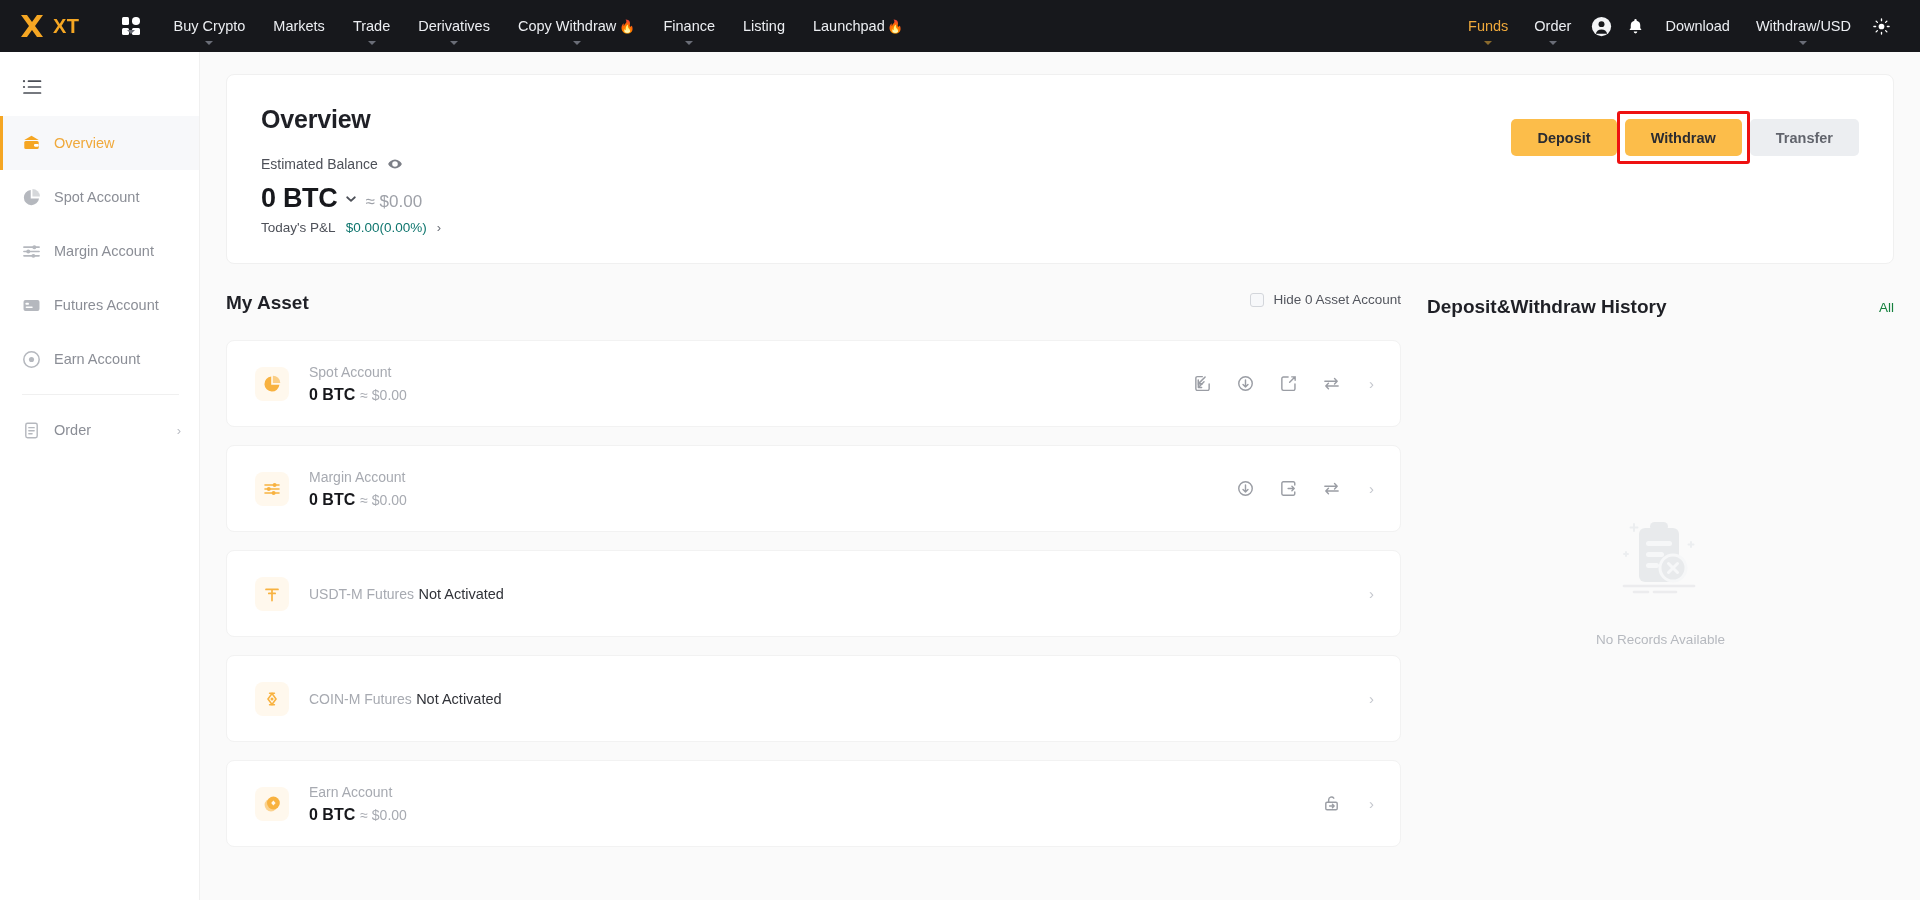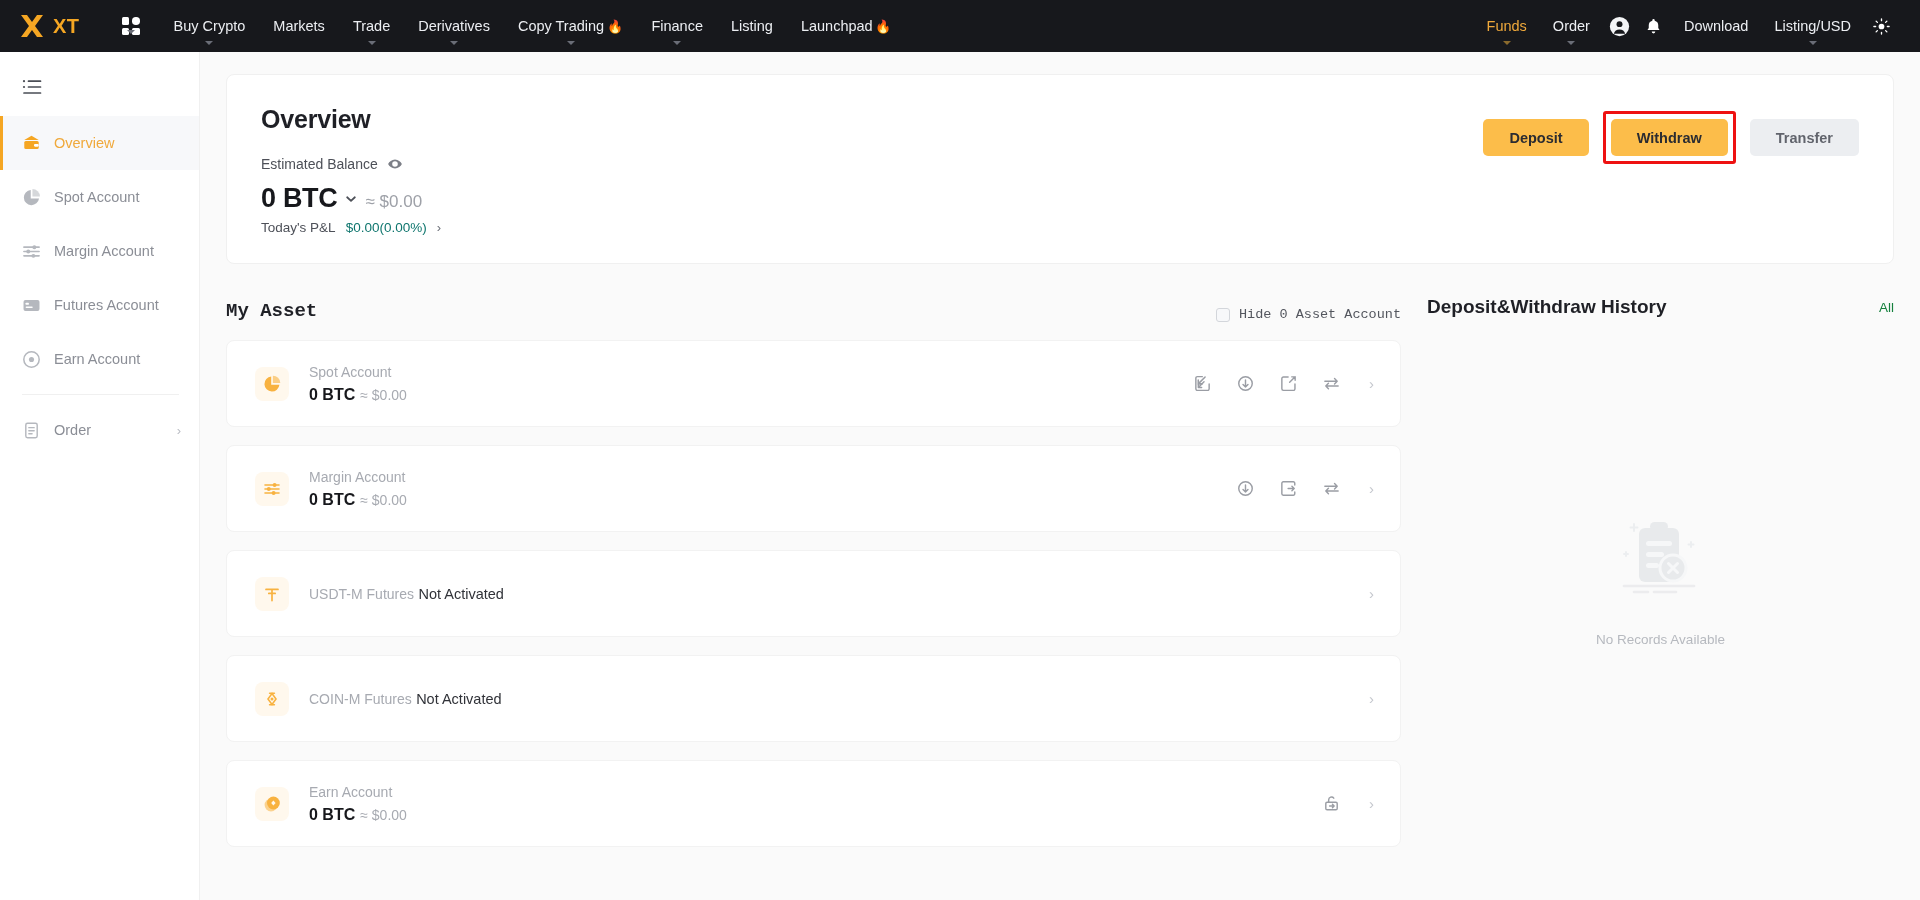--- a/index.html
+++ b/index.html
@@ -114,21 +114,21 @@
 
   .bal-row { margin-top: 11px; display: flex; align-items: baseline; gap: 6px; }
   .bal-main { font-size: 27px; font-weight: 700; color: #17181c; letter-spacing: -.3px; }
   .bal-caret { align-self: center; position: relative; top: 2px; }
   .bal-approx { font-size: 17px; color: #9ea1a8; margin-left: 2px; }
 
   .pnl-row { margin-top: 6px; display: flex; align-items: center; gap: 10px; font-size: 13.5px; color: #4d5058; }
   .pnl-val { color: #0f766e; }
   .pnl-chev { color: #6d7079; font-size: 13px; }
 
-  .btn-group { margin-left: auto; display: flex; align-items: center; gap: 14px; padding-top: 6px; }
+  .btn-group { margin-left: auto; display: flex; align-items: center; padding-top: 6px; }
   .btn {
     height: 37px;
     min-width: 100px;
     padding: 0 26px;
     border-radius: 5px;
     border: none;
     font-size: 14.5px;
     font-weight: 600;
     font-family: "Liberation Sans", sans-serif;
     cursor: pointer;
@@ -142,21 +142,21 @@
     border-radius: 3px;
     background: #fff;
     display: inline-flex;
   }
 
   
   .lower { display: flex; gap: 26px; margin-top: 28px; }
   .assets-col { width: 1175px; }
   .hist-col { flex: 1; }
 
-  .sec-head { display: flex; align-items: flex-end; height: 30px; font-family: Liberation Mono, monospace; }
+  .sec-head { display: flex; align-items: flex-start; height: 30px; }
   .sec-title { font-size: 19px; font-weight: 700; color: #1f2026; }
   .hide-wrap { margin-left: auto; display: flex; align-items: center; gap: 9px; cursor: pointer; }
   .cbox { width: 14px; height: 14px; border: 1px solid #d3d6db; border-radius: 3px; background: #f7f8fa; display: block; }
   .hide-label { font-size: 13.5px; color: #53565e; }
 
   .asset-row {
     margin-top: 18px;
     height: 87px;
     background: #fff;
     border: 1px solid #f2f2f2;
@@ -227,21 +227,21 @@
     </div>
     <div class="nav-item">
       <span>Trade</span>
       <span class="caret"></span>
     </div>
     <div class="nav-item">
       <span>Derivatives</span>
       <span class="caret"></span>
     </div>
     <div class="nav-item">
-      <span>Copy Trading</span>
+      <span>Copy Withdraw</span>
       <span class="flame">🔥</span>
       <span class="caret"></span>
     </div>
     <div class="nav-item">
       <span>Finance</span>
       <span class="caret"></span>
     </div>
     <div class="nav-item">
       <span>Listing</span>
     </div>
@@ -270,21 +270,21 @@
     <div class="icon-btn">
       <svg width="19" height="19" viewBox="0 0 24 24" fill="#ffffff">
         <path d="M12 2.6a1.5 1.5 0 0 1 1.5 1.5v.5a6 6 0 0 1 4.5 5.8v3.4l1.6 2.6H4.4L6 13.8v-3.4a6 6 0 0 1 4.5-5.8v-.5A1.5 1.5 0 0 1 12 2.6z"></path>
         <path d="M9.7 18.4h4.6a2.3 2.3 0 0 1-4.6 0z"></path>
       </svg>
     </div>
     <div class="nav-item">
       <span>Download</span>
     </div>
     <div class="nav-item">
-      <span>Listing/USD</span>
+      <span>Withdraw/USD</span>
       <span class="caret"></span>
     </div>
     <div class="icon-btn">
       <svg width="19" height="19" viewBox="0 0 24 24" fill="none" stroke="#ffffff" stroke-width="1.7" stroke-linecap="round">
         <circle cx="12" cy="12" r="3.6" fill="#ffffff" stroke="none"></circle>
         <path d="M12 2.4v2.2M12 19.4v2.2M2.4 12h2.2M19.4 12h2.2M5.2 5.2l1.6 1.6M17.2 17.2l1.6 1.6M18.8 5.2l-1.6 1.6M6.8 17.2l-1.6 1.6"></path>
       </svg>
     </div>
   </div>
 </div>

